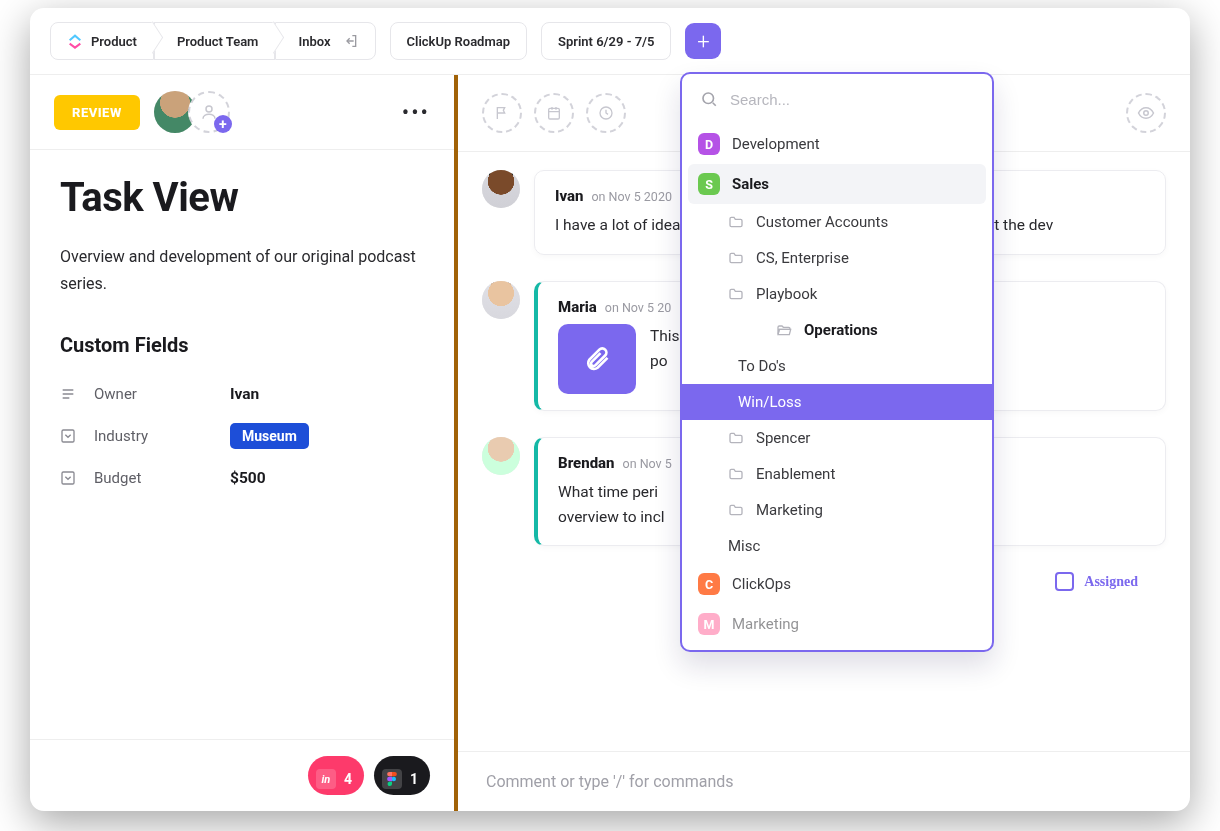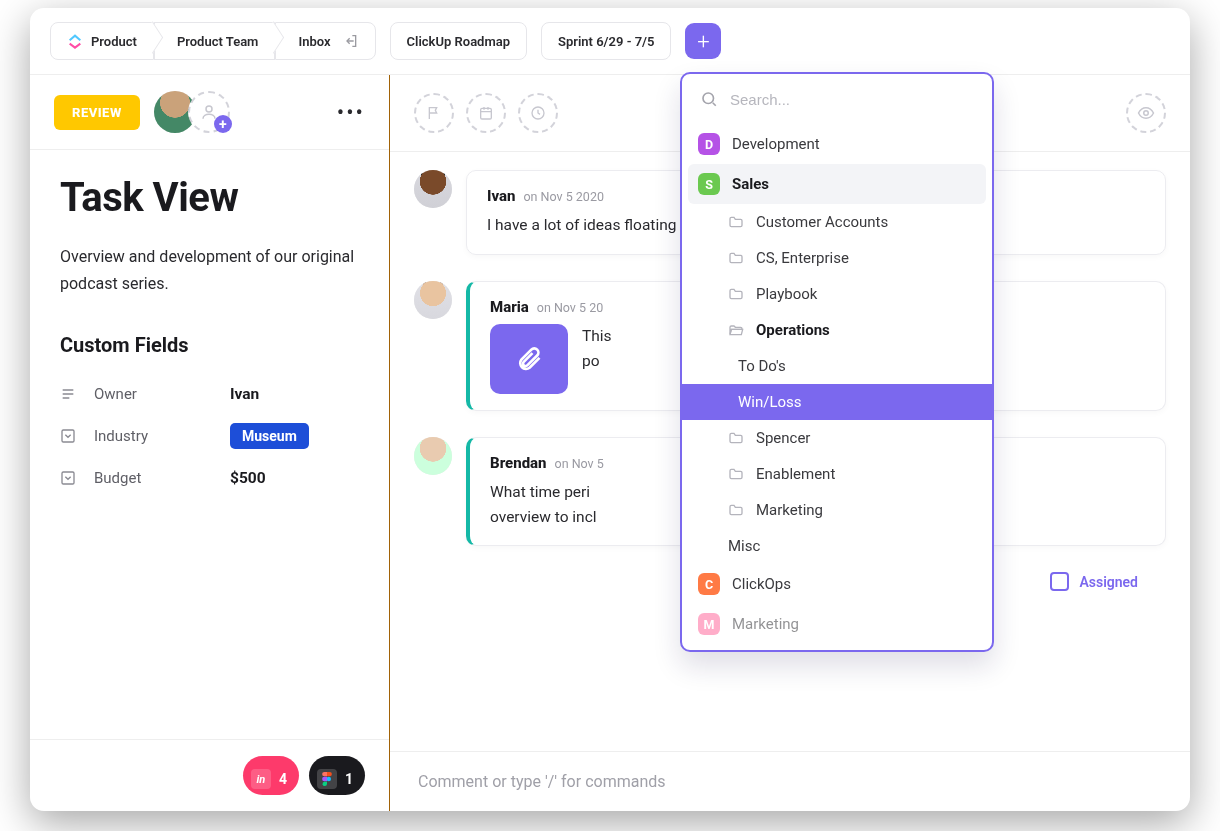--- a/index.html
+++ b/index.html
@@ -67,21 +67,21 @@
     color: #fff;
     font-size: 22px;
     display: flex; align-items: center; justify-content: center;
     margin-left: 14px;
     font-weight: 300;
     cursor: pointer;
   }
 
   
   .panes { flex: 1; display: flex; border-top: 1px solid #eee; }
-  .left-pane { width: 360px; border-right: 1px solid #a16207; display:flex; flex-direction:column; }
+  .left-pane { width: 428px; border-right: 4px solid #a16207; display:flex; flex-direction:column; }
   .right-pane { flex: 1; display:flex; flex-direction:column; position:relative; }
 
   
   .left-header {
     display:flex; align-items:center; padding: 16px 24px; gap: 14px;
     border-bottom: 1px solid #eee;
   }
   .status-badge {
     background: #ffc800;
     color: #fff;
@@ -141,21 +141,21 @@
     padding: 16px 20px; box-shadow: 0 2px 6px rgba(0,0,0,0.03);
   }
   .bubble.accent { border-left: 4px solid #14b8a6; }
   .c-head { display:flex; align-items:baseline; gap:8px; margin-bottom:8px; }
   .c-author{font-weight:800;color:#1a1a1e;font-size:15px;}
   .c-date{color:#9a9aa2;font-size:12.5px;}
   .c-body{color:#2a2a2e;font-size:15.5px;line-height:1.6;}
   .attach-row{display:flex;gap:14px;align-items:flex-start;}
   .attach-box{width:78px;height:70px;background:#7b68ee;border-radius:10px;display:flex;align-items:center;justify-content:center;color:#fff;}
 
-  .assigned-row{display:flex;justify-content:flex-end;align-items:center;gap:10px;padding:0 28px 10px 0;}
+  .assigned-row{display:flex;justify-content:flex-end;align-items:center;gap:10px;padding:0 28px 10px 0;font-family:Liberation Serif, serif;}
   .assigned-check{width:19px;height:19px;border:2px solid #7b68ee;border-radius:4px;}
   .assigned-label{color:#7b68ee;font-weight:600;font-size:14px;}
 
   .comment-input{
     border-top:1px solid #eee; padding:20px 28px; color:#a0a0a8; font-size:16px;
   }
 
   
   .dropdown {
     position:absolute; top: 72px; left: 680px;
@@ -168,21 +168,21 @@
   .dd-search{display:flex;align-items:center;gap:12px;padding:16px 18px;color:#a4a4ac;}
   .dd-search input{border:none;outline:none;font-size:15px;flex:1;color:#333;}
   .dd-search input::placeholder{color:#b6b6bd;}
   .dd-list{overflow-y:auto;flex:1;padding-bottom:6px;}
   .dd-item{display:flex;align-items:center;gap:12px;padding:9px 16px;font-size:15px;color:#3a3a3e;cursor:pointer;}
   .dd-item.child{padding-left:46px;}
   .dd-item.grandchild{padding-left:56px;}
   .dd-item .sq{width:22px;height:22px;border-radius:6px;display:flex;align-items:center;justify-content:center;color:#fff;font-weight:700;font-size:12.5px;}
   .dd-item.sel-row{background:#f3f4f7;font-weight:700;color:#1a1a1e;border-radius:6px;margin:0 6px;padding-left:10px;}
   .dd-item.selected{background:#7b68ee;color:#fff;margin:0;padding-left:56px;}
-  .dd-item.bold{font-weight:700;color:#1a1a1e;}
+  .dd-item.bold{font-weight:700;color:#1a1a1e;margin-left:48px;}
   .folder-icon{color:#b4b4bc; width:16px;}
 
   
   .face{width:100%;height:100%;border-radius:50%;background:radial-gradient(circle at 50% 30%, #e9cbb0 0 44%, transparent 45%), linear-gradient(#ddd,#ccc);}
   .face.f1{background:radial-gradient(circle at 50% 28%, #caa27a 0 40%, transparent 41%), radial-gradient(circle at 50% 18%, #3a2a1a 0 22%, transparent 23%), linear-gradient(#486, #486);}
   .face.f2{background:radial-gradient(circle at 50% 30%, #7a4a2a 0 40%, transparent 41%), radial-gradient(circle at 50% 12%, #1a1a1a 0 30%, transparent 31%), linear-gradient(#d8d8de,#d0d0d6);}
   .face.f3{background:radial-gradient(circle at 50% 32%, #e9c4a0 0 40%, transparent 41%), radial-gradient(circle at 50% 14%, #6b3a1a 0 26%, transparent 27%), linear-gradient(#e0e0e6,#d8d8de);}
   .face.f4{background:radial-gradient(circle at 50% 30%, #e9cbb0 0 40%, transparent 41%), radial-gradient(circle at 50% 14%, #caa26a 0 24%, transparent 25%), linear-gradient(#cfd, #cfd);}
 
   svg{display:block;}

